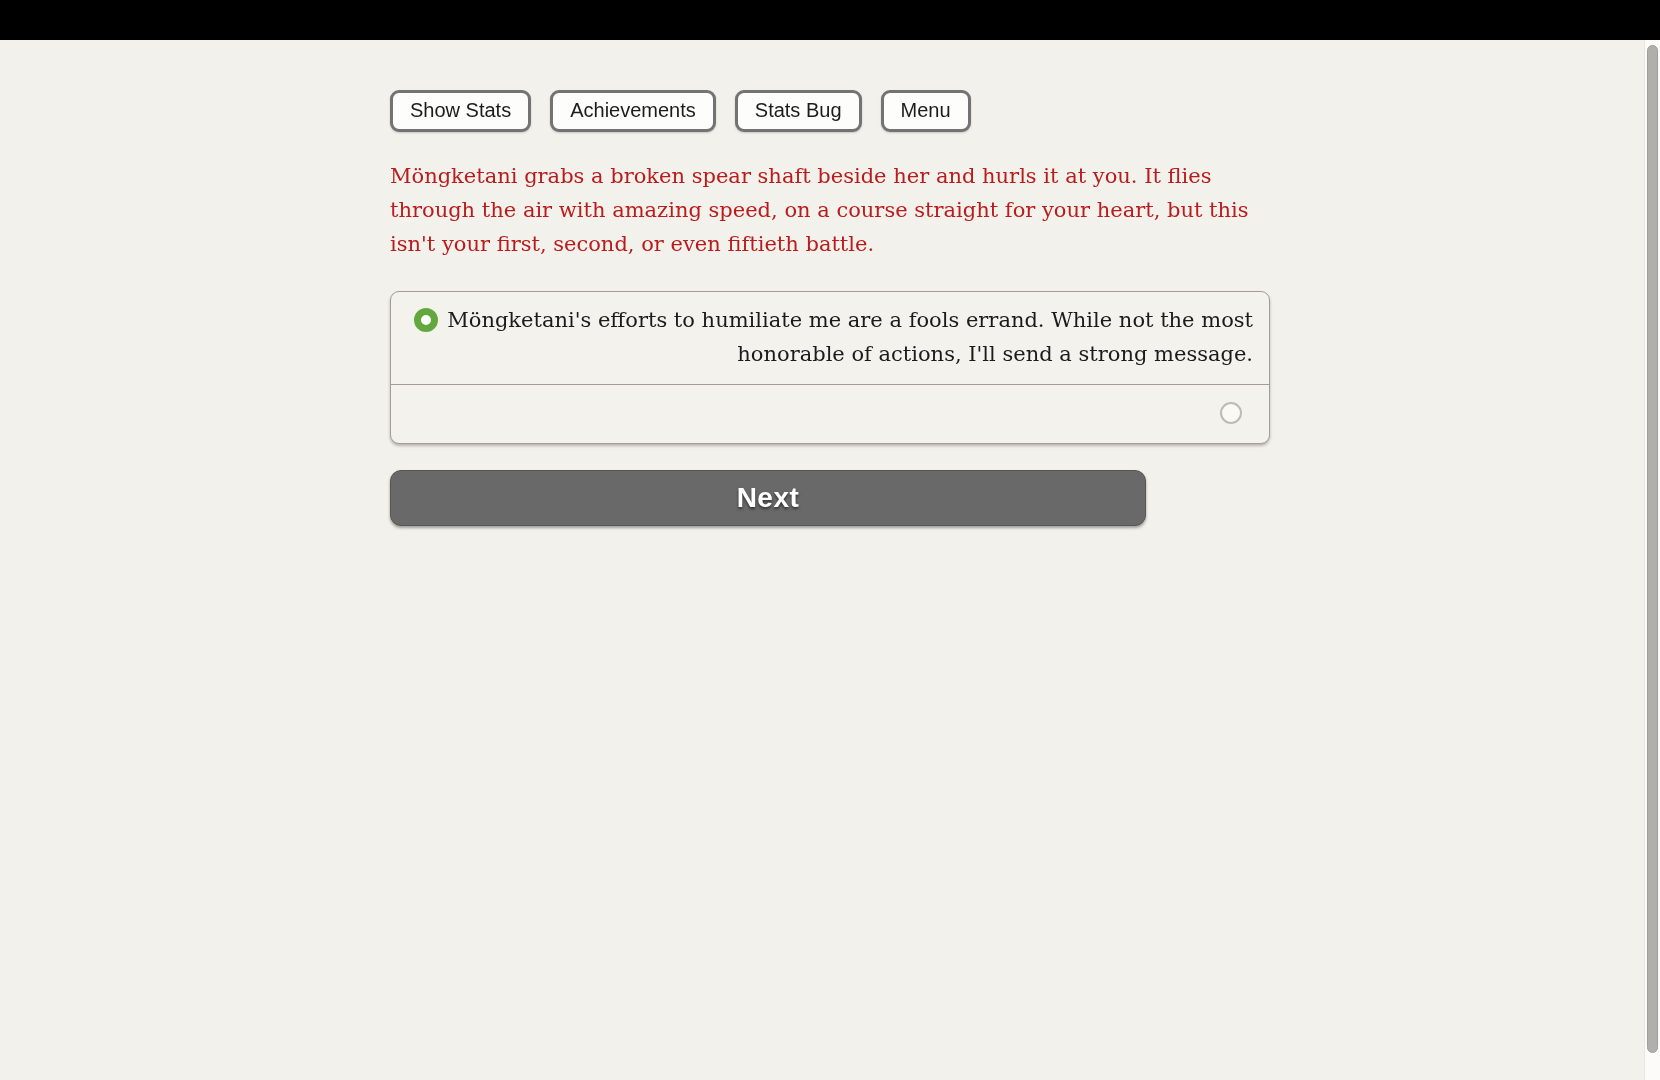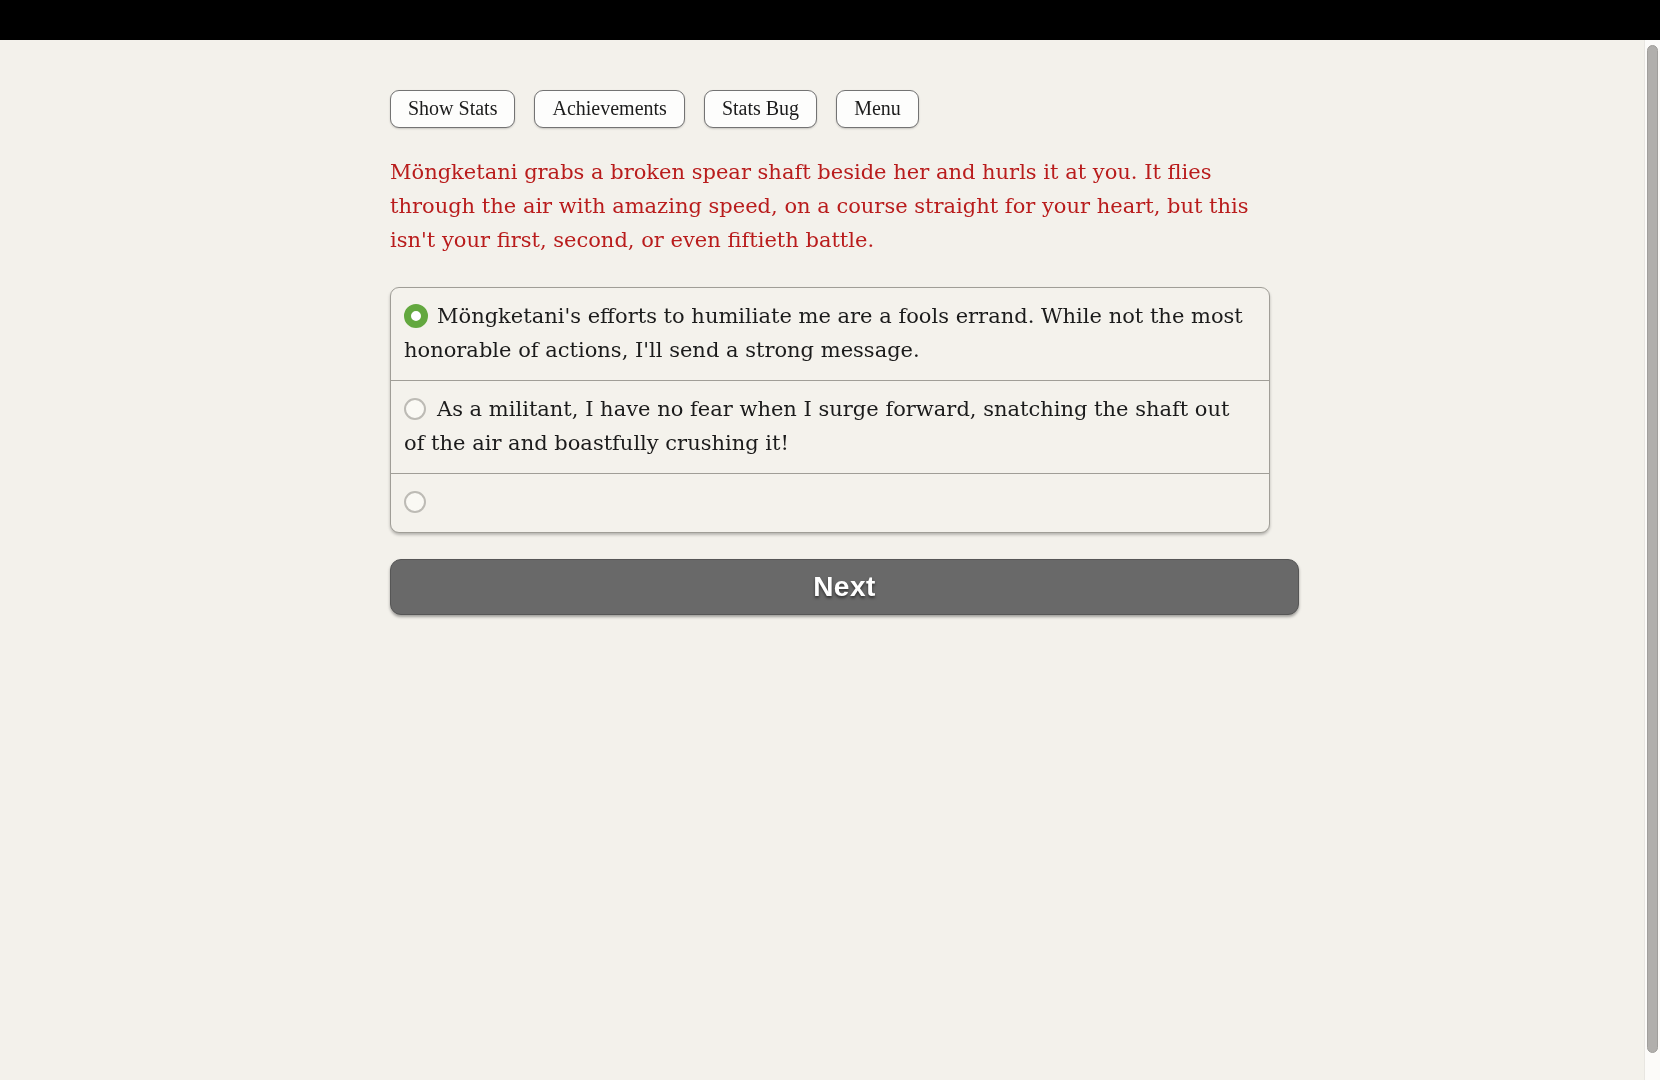--- a/index.html
+++ b/index.html
@@ -18,25 +18,25 @@
     width: 1660px; height: 1040px;
   }
   .content {
     width: 880px;
     margin: 0 auto;
     padding-top: 50px;
   }
   
   .toolbar { display: flex; gap: 19px; }
   .toolbar button {
-    font-family: Liberation Serif, serif;
+    font-family: Liberation Sans, sans-serif;
     font-size: 20px;
     color: #1c1c1c;
     background: #fdfdfc;
-    border: 1px solid #737373;
+    border: 3px solid #737373;
     border-radius: 9px;
     padding: 6px 17px 7px 17px;
     box-shadow: 0 1px 2px rgba(0,0,0,0.18);
     cursor: pointer;
     line-height: 23px;
   }
   
   .story {
     margin-top: 27px;
     font-family: "DejaVu Serif", serif;
@@ -57,20 +57,21 @@
   }
   .choice-row {
     display: block;
     padding: 11px 16px 13px 13px;
     border-top: 1px solid #a09e97;
     font-family: "DejaVu Serif", serif;
     font-size: 21px;
     line-height: 34px;
     color: #1b1b1b;
     cursor: pointer;
+    text-align: right;
   }
   .choice-row:first-child { border-top: none; }
   .radio {
     display: inline-block;
     width: 22px; height: 22px;
     border-radius: 50%;
     border: 2px solid #bdbbb5;
     background: #faf9f4;
     vertical-align: -4px;
     margin-right: 11px;
@@ -79,21 +80,21 @@
     width: 24px; height: 24px;
     border: 7px solid var(--radio-selected, #63a83f);
     background: #ffffff;
     vertical-align: -5px;
     margin-right: 9px;
   }
   
   .next {
     display: block;
     margin-top: 26px;
-    width: 909px; height: 56px;
+    width: 756px; height: 56px;
     background: var(--next-button-bg, #696969);
     border: 1px solid #565656;
     border-radius: 11px;
     box-shadow: 0 2px 3px rgba(0,0,0,0.35);
     color: #ffffff;
     font-family: "Liberation Sans", sans-serif;
     font-size: 28px;
     font-weight: bold;
     text-shadow: 0 2px 3px rgba(0,0,0,0.55);
     letter-spacing: 0.5px;
@@ -128,21 +129,20 @@
       <button>Show Stats</button>
       <button>Achievements</button>
       <button>Stats Bug</button>
       <button>Menu</button>
     </div>
 
     <p class="story">Möngketani grabs a broken spear shaft beside her and hurls it at you. It flies through the air with amazing speed, on a course straight for your heart, but this isn't your first, second, or even fiftieth battle.</p>
 
     <div class="choices">
       <label class="choice-row selected"><span class="radio"></span><span>Möngketani's efforts to humiliate me are a fools errand. While not the most honorable of actions, I'll send a strong message.</span></label>
-      <label class="choice-row"><span class="radio"></span><span>As a militant, I have no fear when I surge forward, snatching the shaft out of the air and boastfully crushing it!</span></label>
       <label class="choice-row"><span class="radio"></span></label>
     </div>
 
     <button class="next">Next</button>
 
   </div>
 
   <div class="scrollbar">
     <div class="thumb"></div>
   </div>

